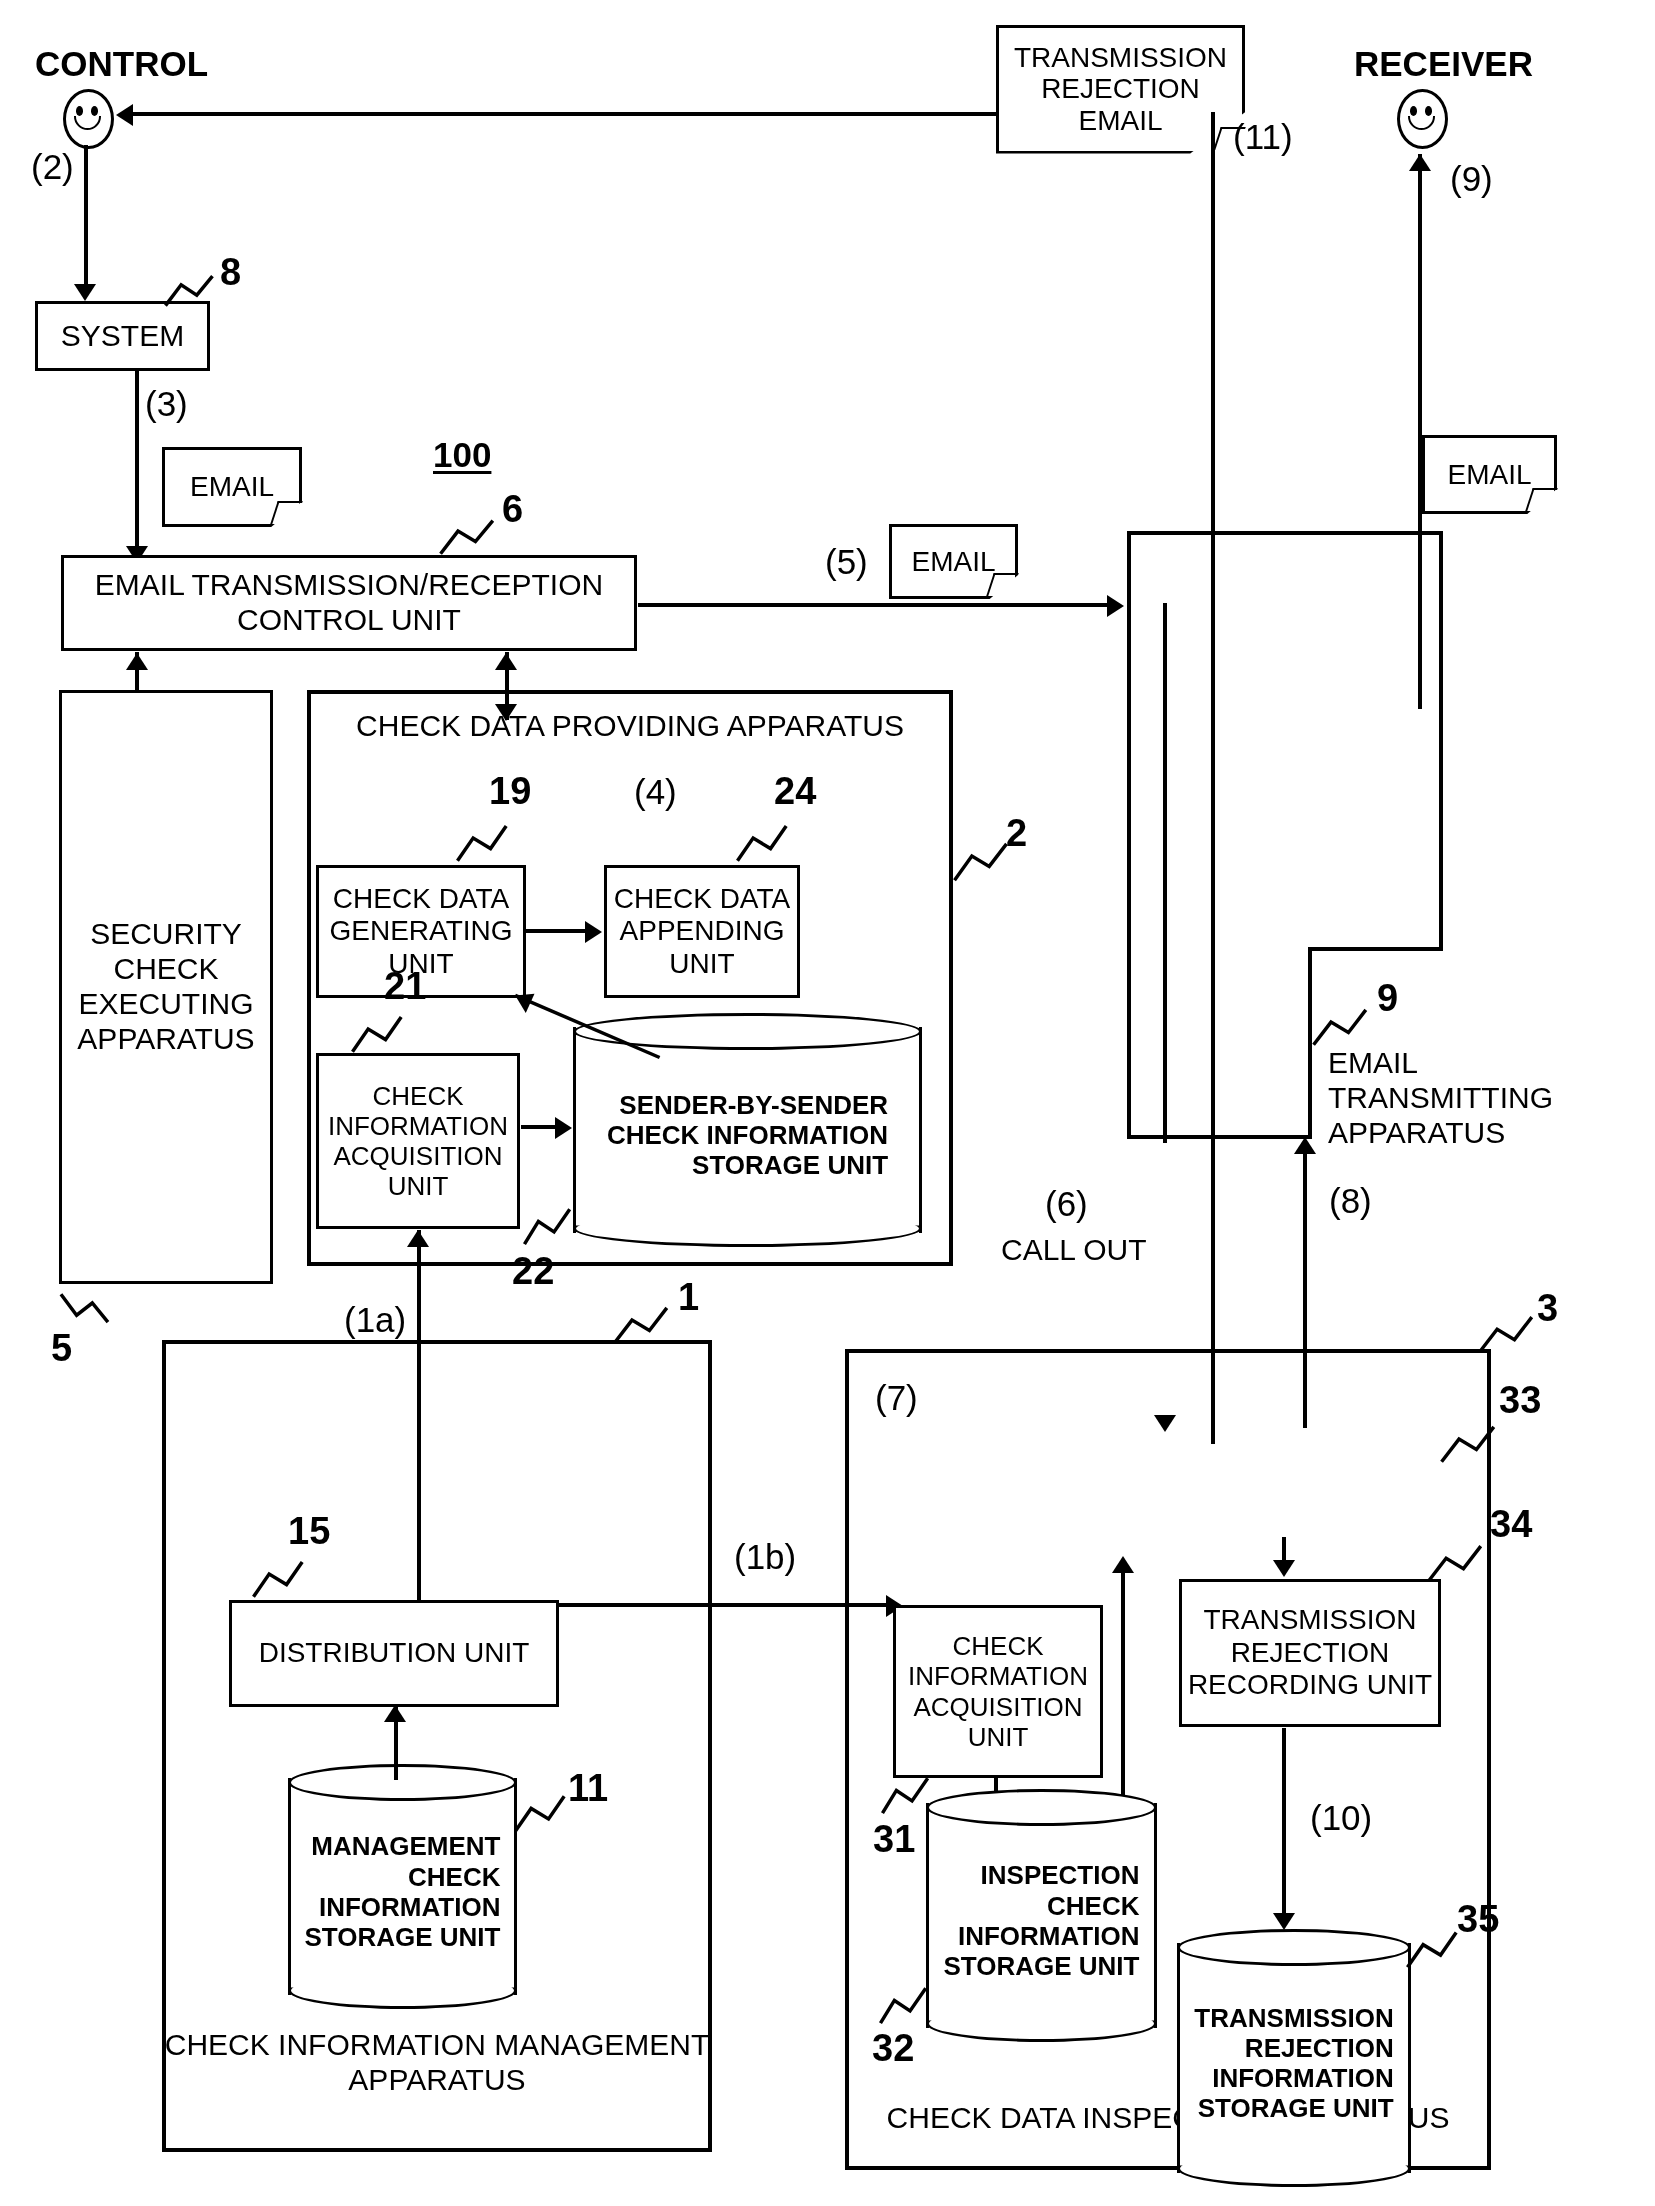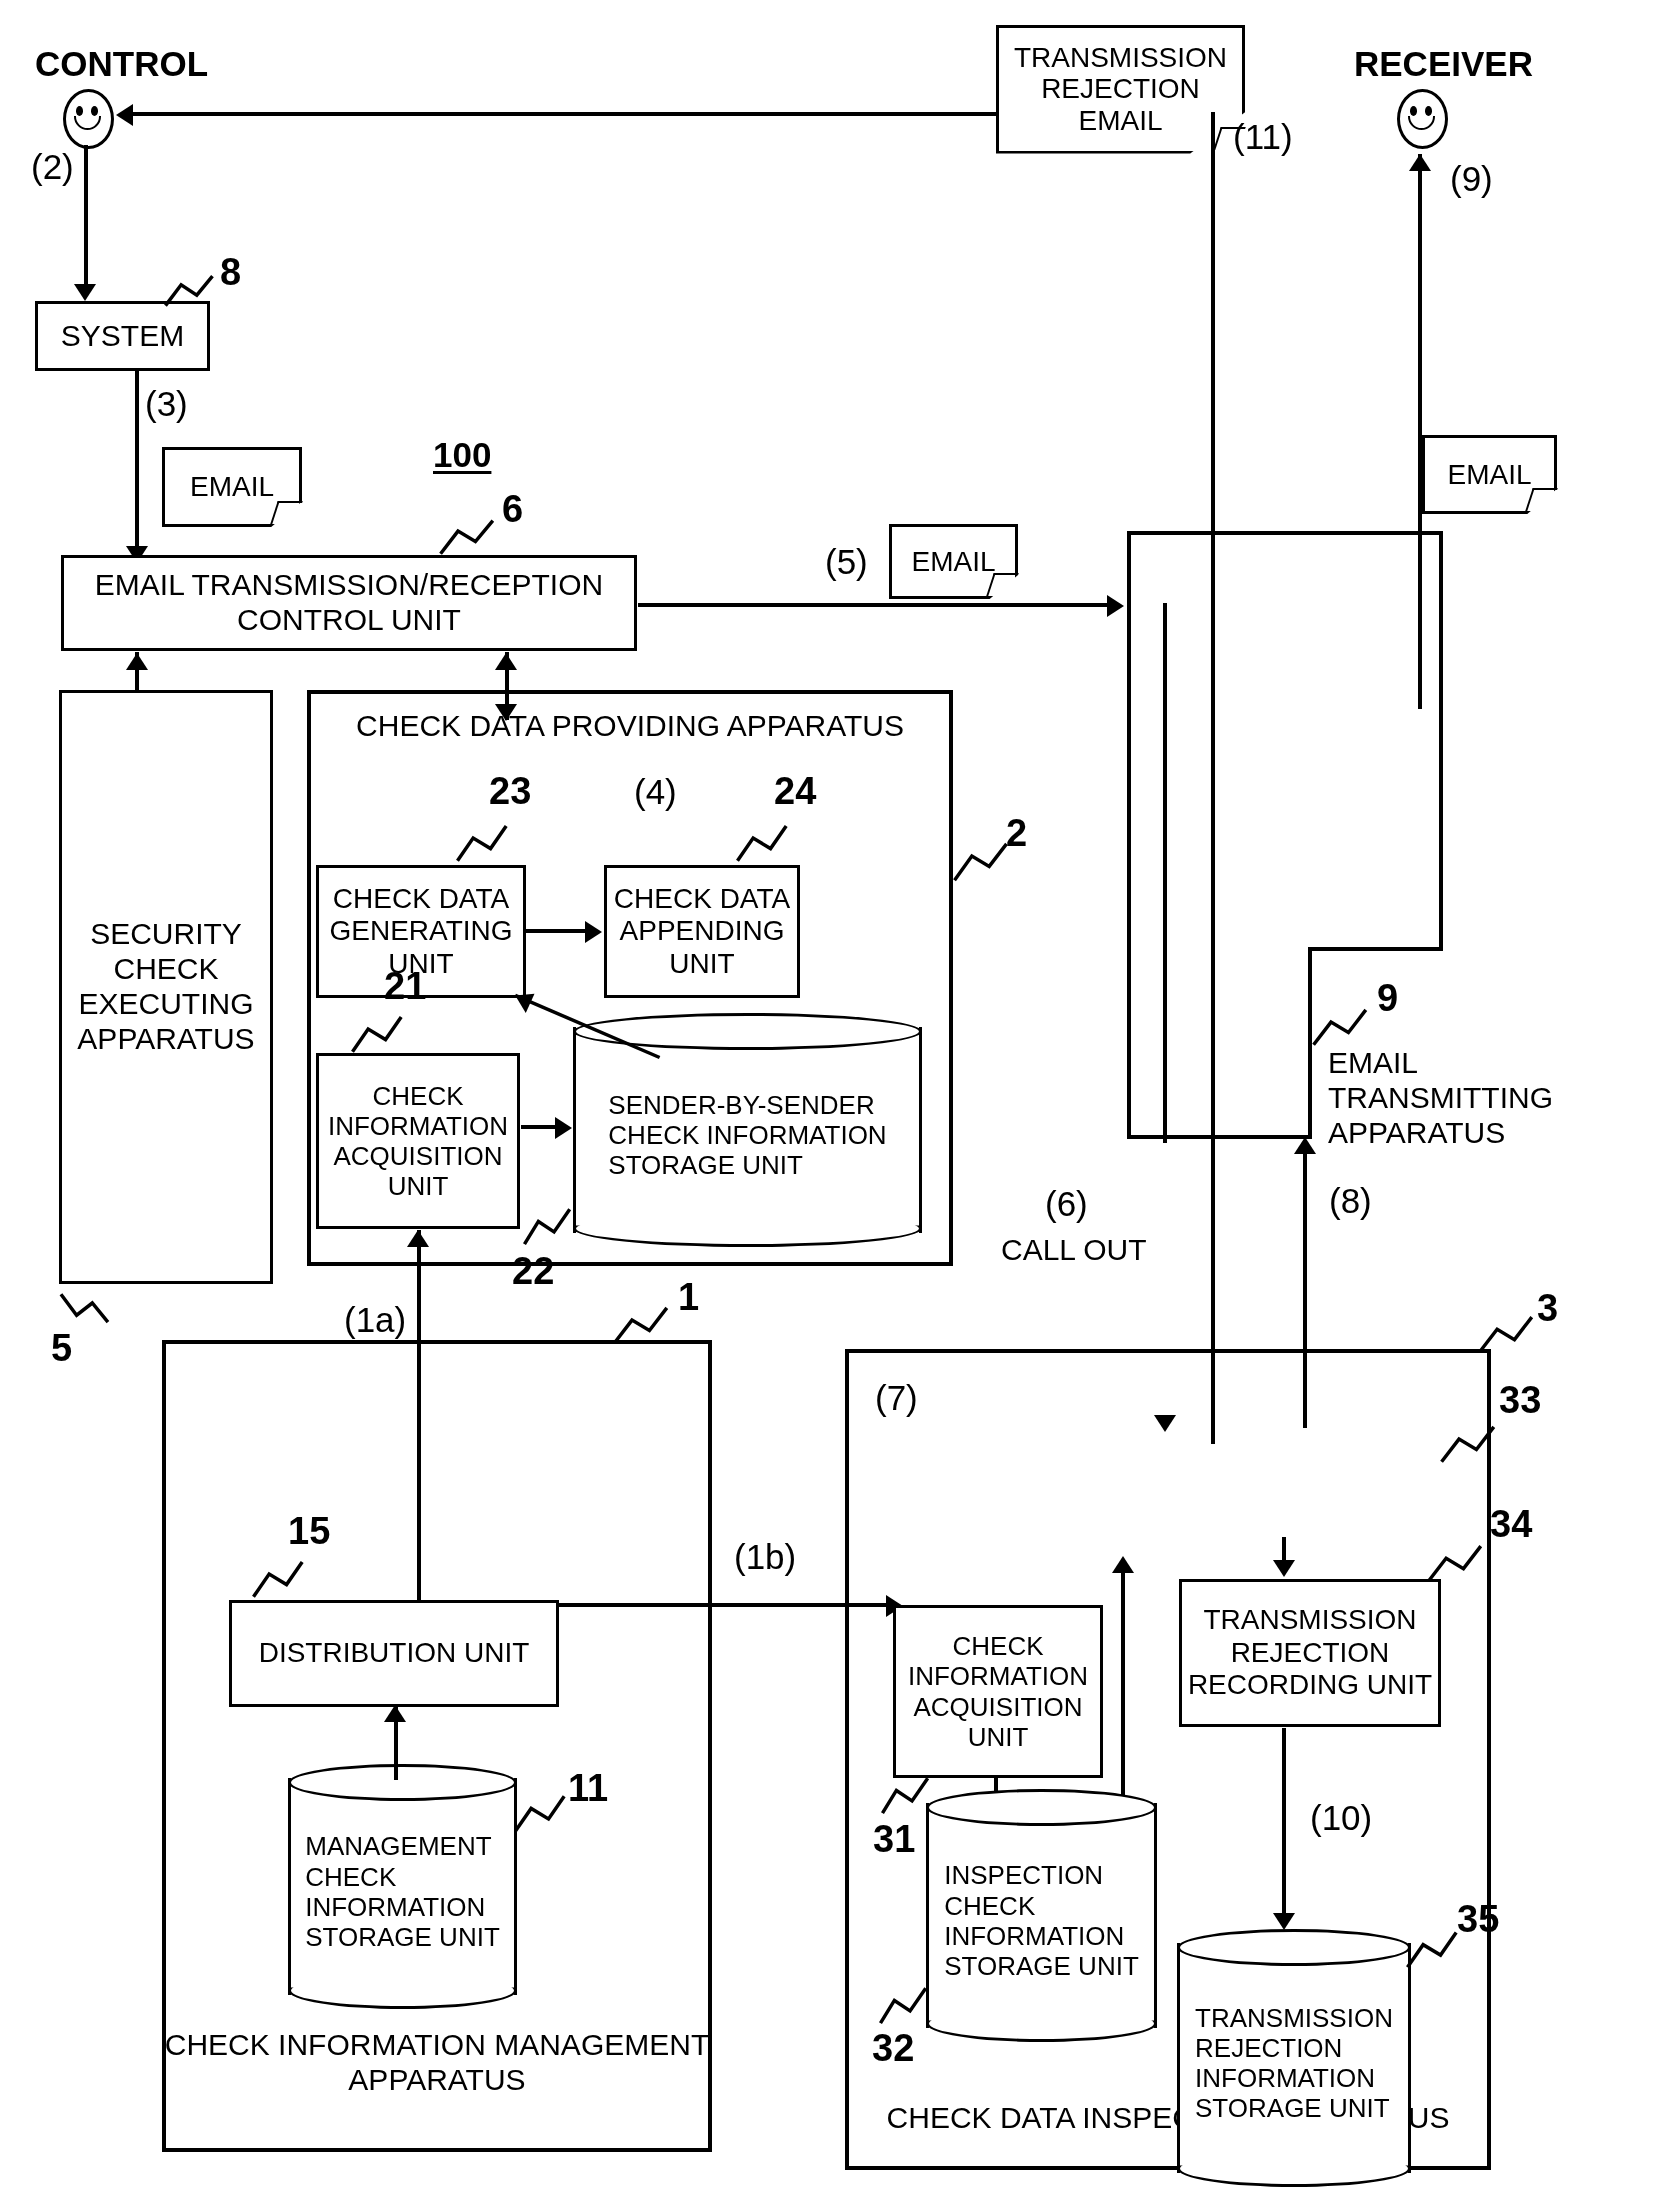--- a/index.html
+++ b/index.html
@@ -28,21 +28,21 @@
   .note .ntext{position:absolute;inset:0;display:flex;align-items:center;justify-content:center;text-align:center;line-height:1.12;}
   .note .fold{position:absolute;right:3.5px;bottom:3.5px;width:23px;height:21px;
      border-left:2.6px solid #000;border-top:2.6px solid #000;transform:skewX(-18deg);}
 
   
   .cyl{position:absolute;}
   .cyl .body{position:absolute;left:0;right:0;top:14px;bottom:14px;border-left:3.5px solid #000;border-right:3.5px solid #000;background:#fff;}
   .cyl .top{position:absolute;left:0;right:0;top:0;height:31px;border:3.5px solid #000;border-radius:50%;background:#fff;}
   .cyl .bot{position:absolute;left:0;right:0;bottom:0;height:31px;border:3.5px solid #000;border-radius:50%;background:#fff;
      clip-path:polygon(0 42%,100% 42%,100% 100%,0 100%);}
-  .cyl .ctext{position:absolute;left:0;right:0;top:26px;bottom:15.7px;display:flex;align-items:center;justify-content:center;text-align:left;line-height:1.16;}
+  .cyl .ctext{position:absolute;left:0;right:0;top:26px;bottom:15.7px;display:flex;align-items:center;justify-content:center;text-align:right;line-height:1.16;font-weight:bold;}
 
   .ahead{position:absolute;width:0;height:0;}
   .ad{border-left:11.4px solid transparent;border-right:11.4px solid transparent;border-top:17.5px solid #000;}
   .au{border-left:11.4px solid transparent;border-right:11.4px solid transparent;border-bottom:17.5px solid #000;}
   .ar{border-top:11.4px solid transparent;border-bottom:11.4px solid transparent;border-left:17.5px solid #000;}
   .al{border-top:11.4px solid transparent;border-bottom:11.4px solid transparent;border-right:17.5px solid #000;}
 
   .lead{position:absolute;}
   .underline{text-decoration:underline;text-underline-offset:3.5px;} .f30{font-size:26px;}
   .f32{font-size:28px;} .f34{font-size:30px;} .f36{font-size:31px;}
@@ -134,21 +134,21 @@
   <div class="lbl f44 b" style="left:1006px;top:811px;">2</div>
 
   <div class="box abs f32" style="left:316px;top:865px;width:210px;height:133px;white-space:pre;">
     <span>CHECK DATA
 GENERATING
 UNIT</span>
   </div>
   <svg class="lead" style="left:454px;top:812px;width:87px;height:54px;" viewBox="0 0 100 62" width="87" height="54">
       <polyline points="4,56 22,30 42,42 60,16" fill="none" stroke="#000" stroke-width="4"></polyline>
     </svg>
-  <div class="lbl f44 b" style="left:489px;top:769px;">23</div>
+  <div class="lbl f44 b" style="left:489px;top:769px;">19</div>
 
   <div class="box abs f32" style="left:604px;top:865px;width:196px;height:133px;white-space:pre;">
     <span>CHECK DATA
 APPENDING
 UNIT</span>
   </div>
   <svg class="lead" style="left:734px;top:812px;width:87px;height:54px;" viewBox="0 0 100 62" width="87" height="54">
       <polyline points="4,56 22,30 42,42 60,16" fill="none" stroke="#000" stroke-width="4"></polyline>
     </svg>
   <div class="lbl f44 b" style="left:774px;top:769px;">24</div>

